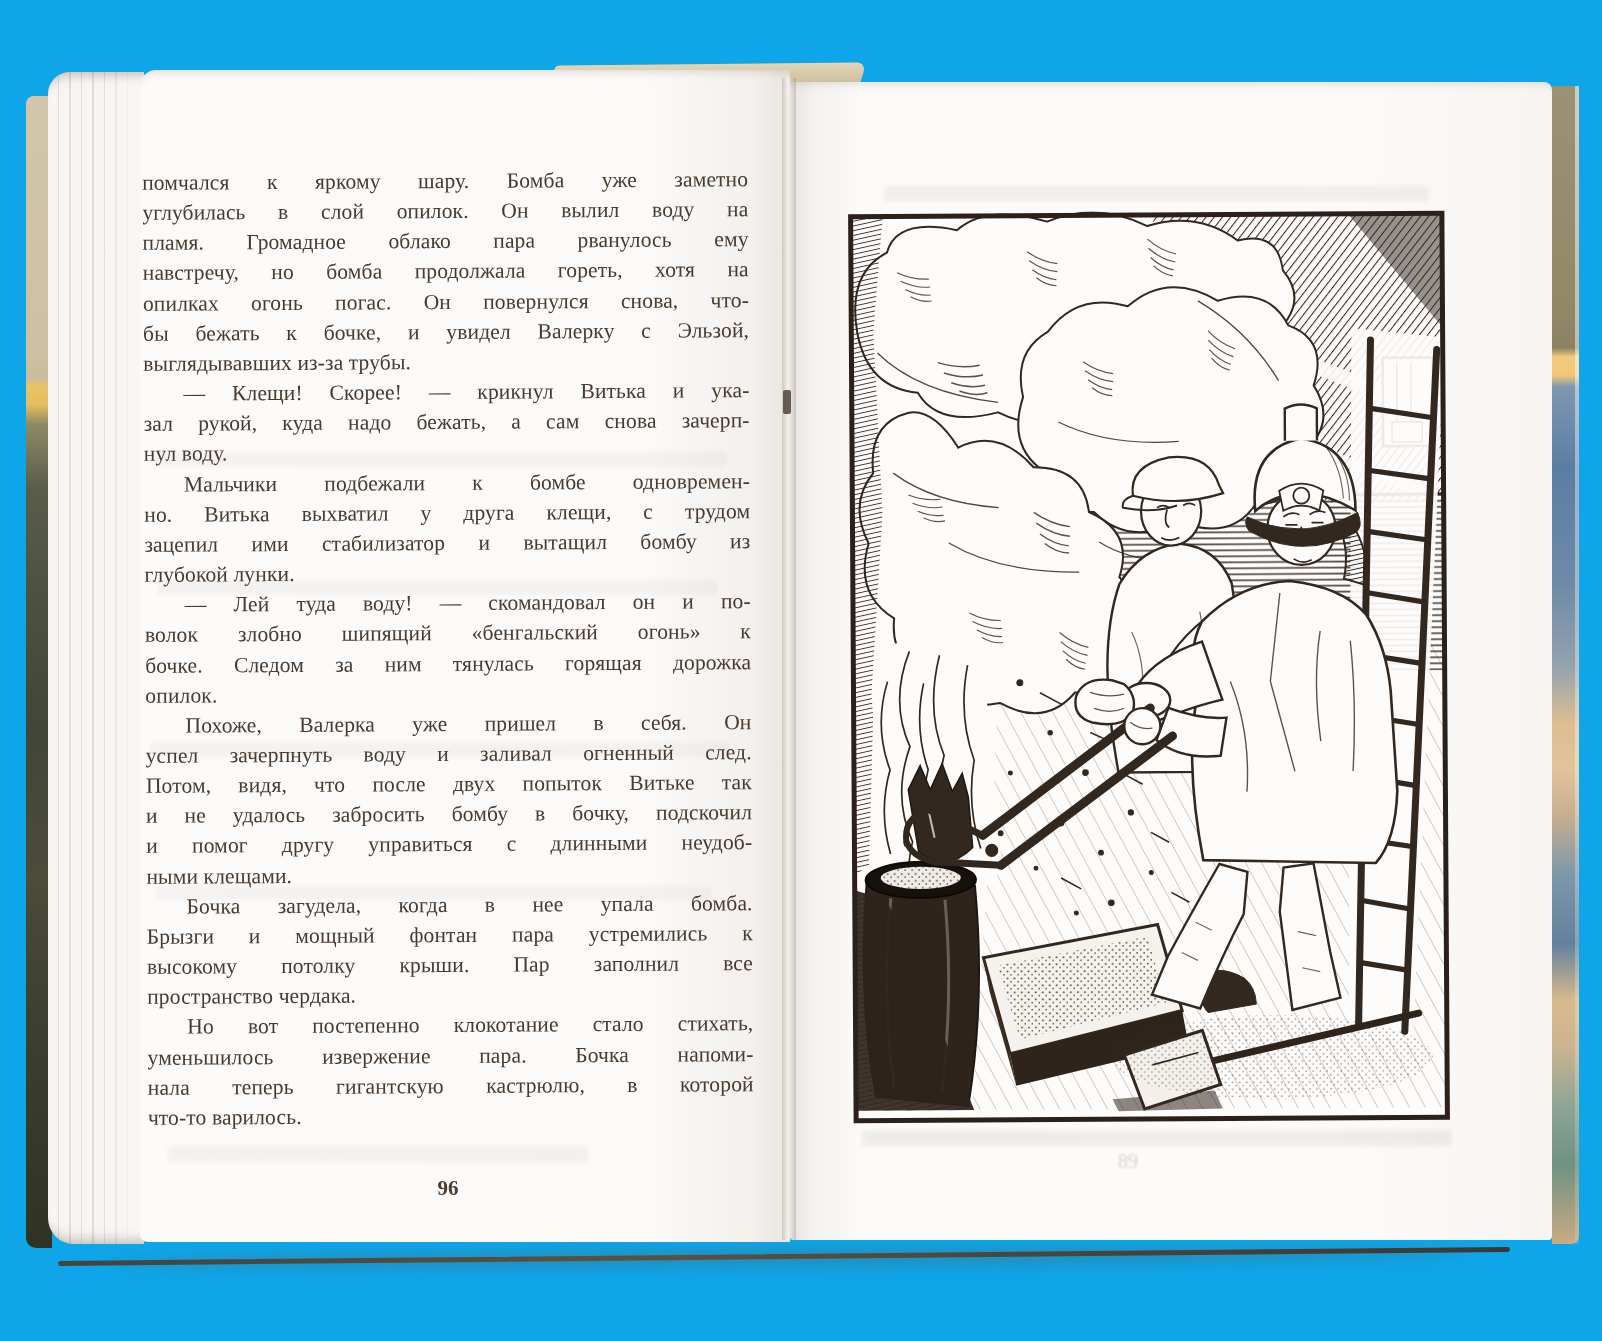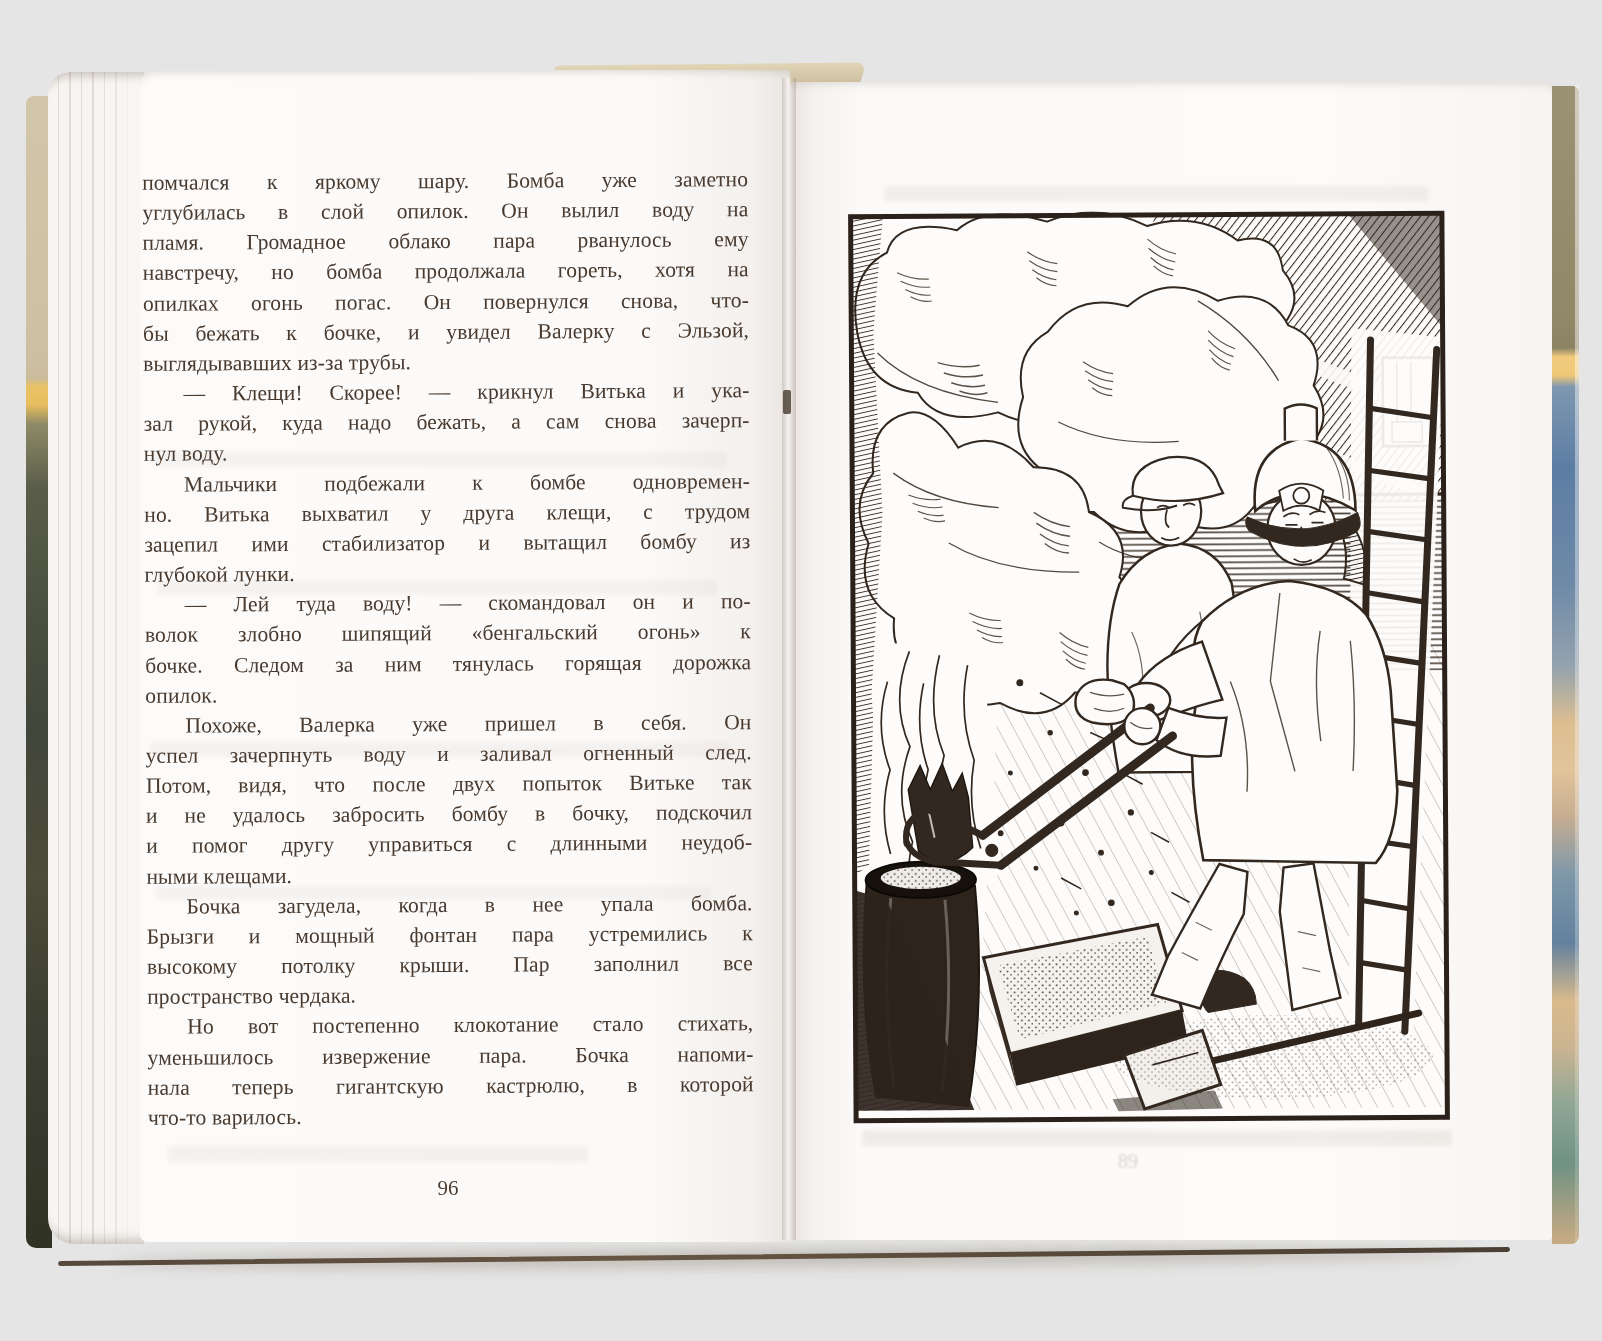--- a/index.html
+++ b/index.html
@@ -1,16 +1,16 @@
 <!DOCTYPE html>
 <html><head>
 <meta charset="utf-8">
 <style>
   html,body{margin:0;padding:0;background:#ffffff;}
-  .scene{position:relative;width:1602px;height:1341px;background:#e5e5e5;overflow:hidden;
+  .scene{position:relative;width:1602px;height:1341px;background:#0ea5e9;overflow:hidden;
          font-family:"Liberation Serif", serif;}
   .abs{position:absolute;}
 
   
   .book-shadow{left:110px;top:1250px;width:1360px;height:16px;background:rgba(95,75,55,.28);
                filter:blur(7px);border-radius:50%;transform:rotate(-.4deg);}
   .cover-left{left:26px;top:96px;width:26px;height:1152px;border-radius:8px 0 0 10px;
     background:linear-gradient(180deg,#d2c6aa 0%,#cdc0a2 23%,#c9bb9b 24.5%,
       #eac367 25.2%,#e6bd5e 26.8%,#8d8a66 28.5%,#5a5d4a 34%,#4b5040 44%,
       #41463a 55%,#4d4b3a 68%,#3c3f31 80%,#35372a 92%,#303224 100%);}
@@ -42,21 +42,21 @@
     background:linear-gradient(90deg,rgba(110,92,76,.22),rgba(255,255,255,.5) 45%,rgba(110,92,76,.26));}
   .sig-mark{left:783px;top:390px;width:8px;height:24px;background:#463a2e;opacity:.8;border-radius:2px;}
 
   
   .textblock{left:145px;top:166px;width:606px;transform:rotate(-.35deg);
     color:#483a2f;font-size:21.6px;line-height:30.15px;letter-spacing:.1px;}
   .para{margin:0;}
   .pline{display:block;text-align:justify;text-align-last:justify;}
   .pline.last{text-align-last:left;}
   .para.ind .pline:first-child{text-indent:40px;}
-  .pagenum-left{left:145px;top:1176px;width:606px;text-align:center;color:#4c3e33;font-size:21px;}
+  .pagenum-left{left:145px;top:1176px;width:606px;text-align:center;color:#4c3e33;font-size:21px;font-weight:bold;}
 
   
   .ghost{background:#7a6450;opacity:.05;filter:blur(2.2px);border-radius:3px;}
   .ghost-text{color:#8a7868;opacity:.32;filter:blur(1px);font-size:20px;}
 
   
   .illustration{left:849px;top:211px;width:600px;height:912px;transform:rotate(-.35deg);}
   svg{display:block;}
 </style>
 </head>

